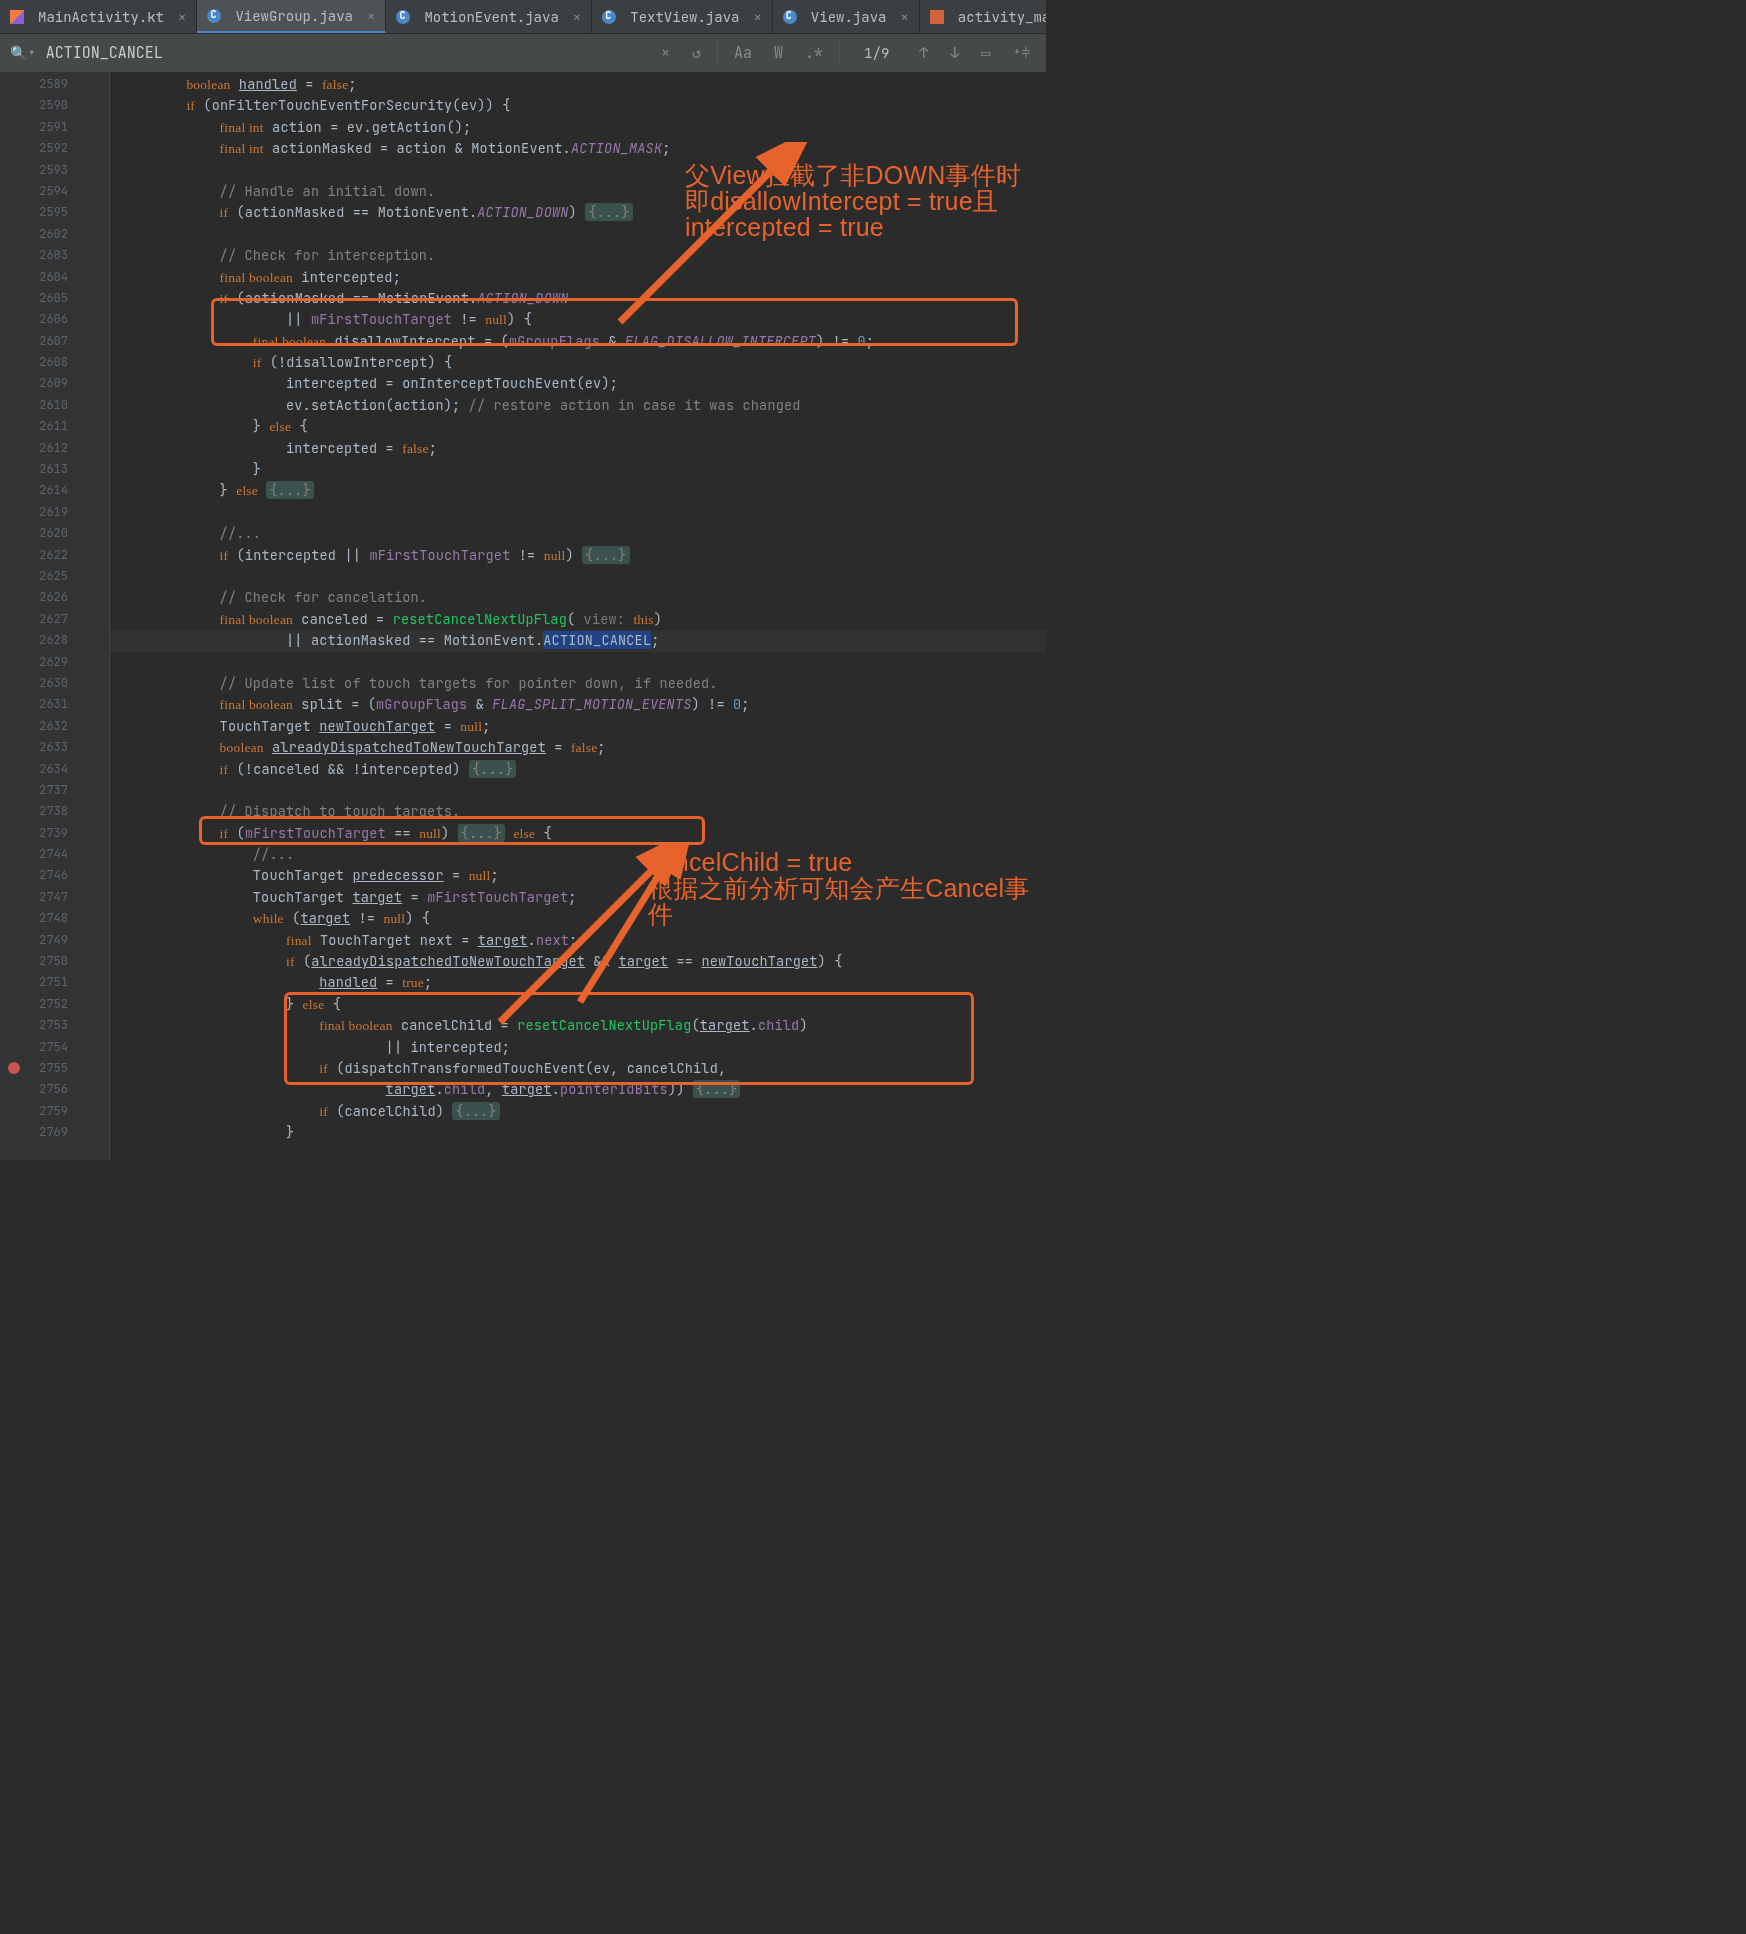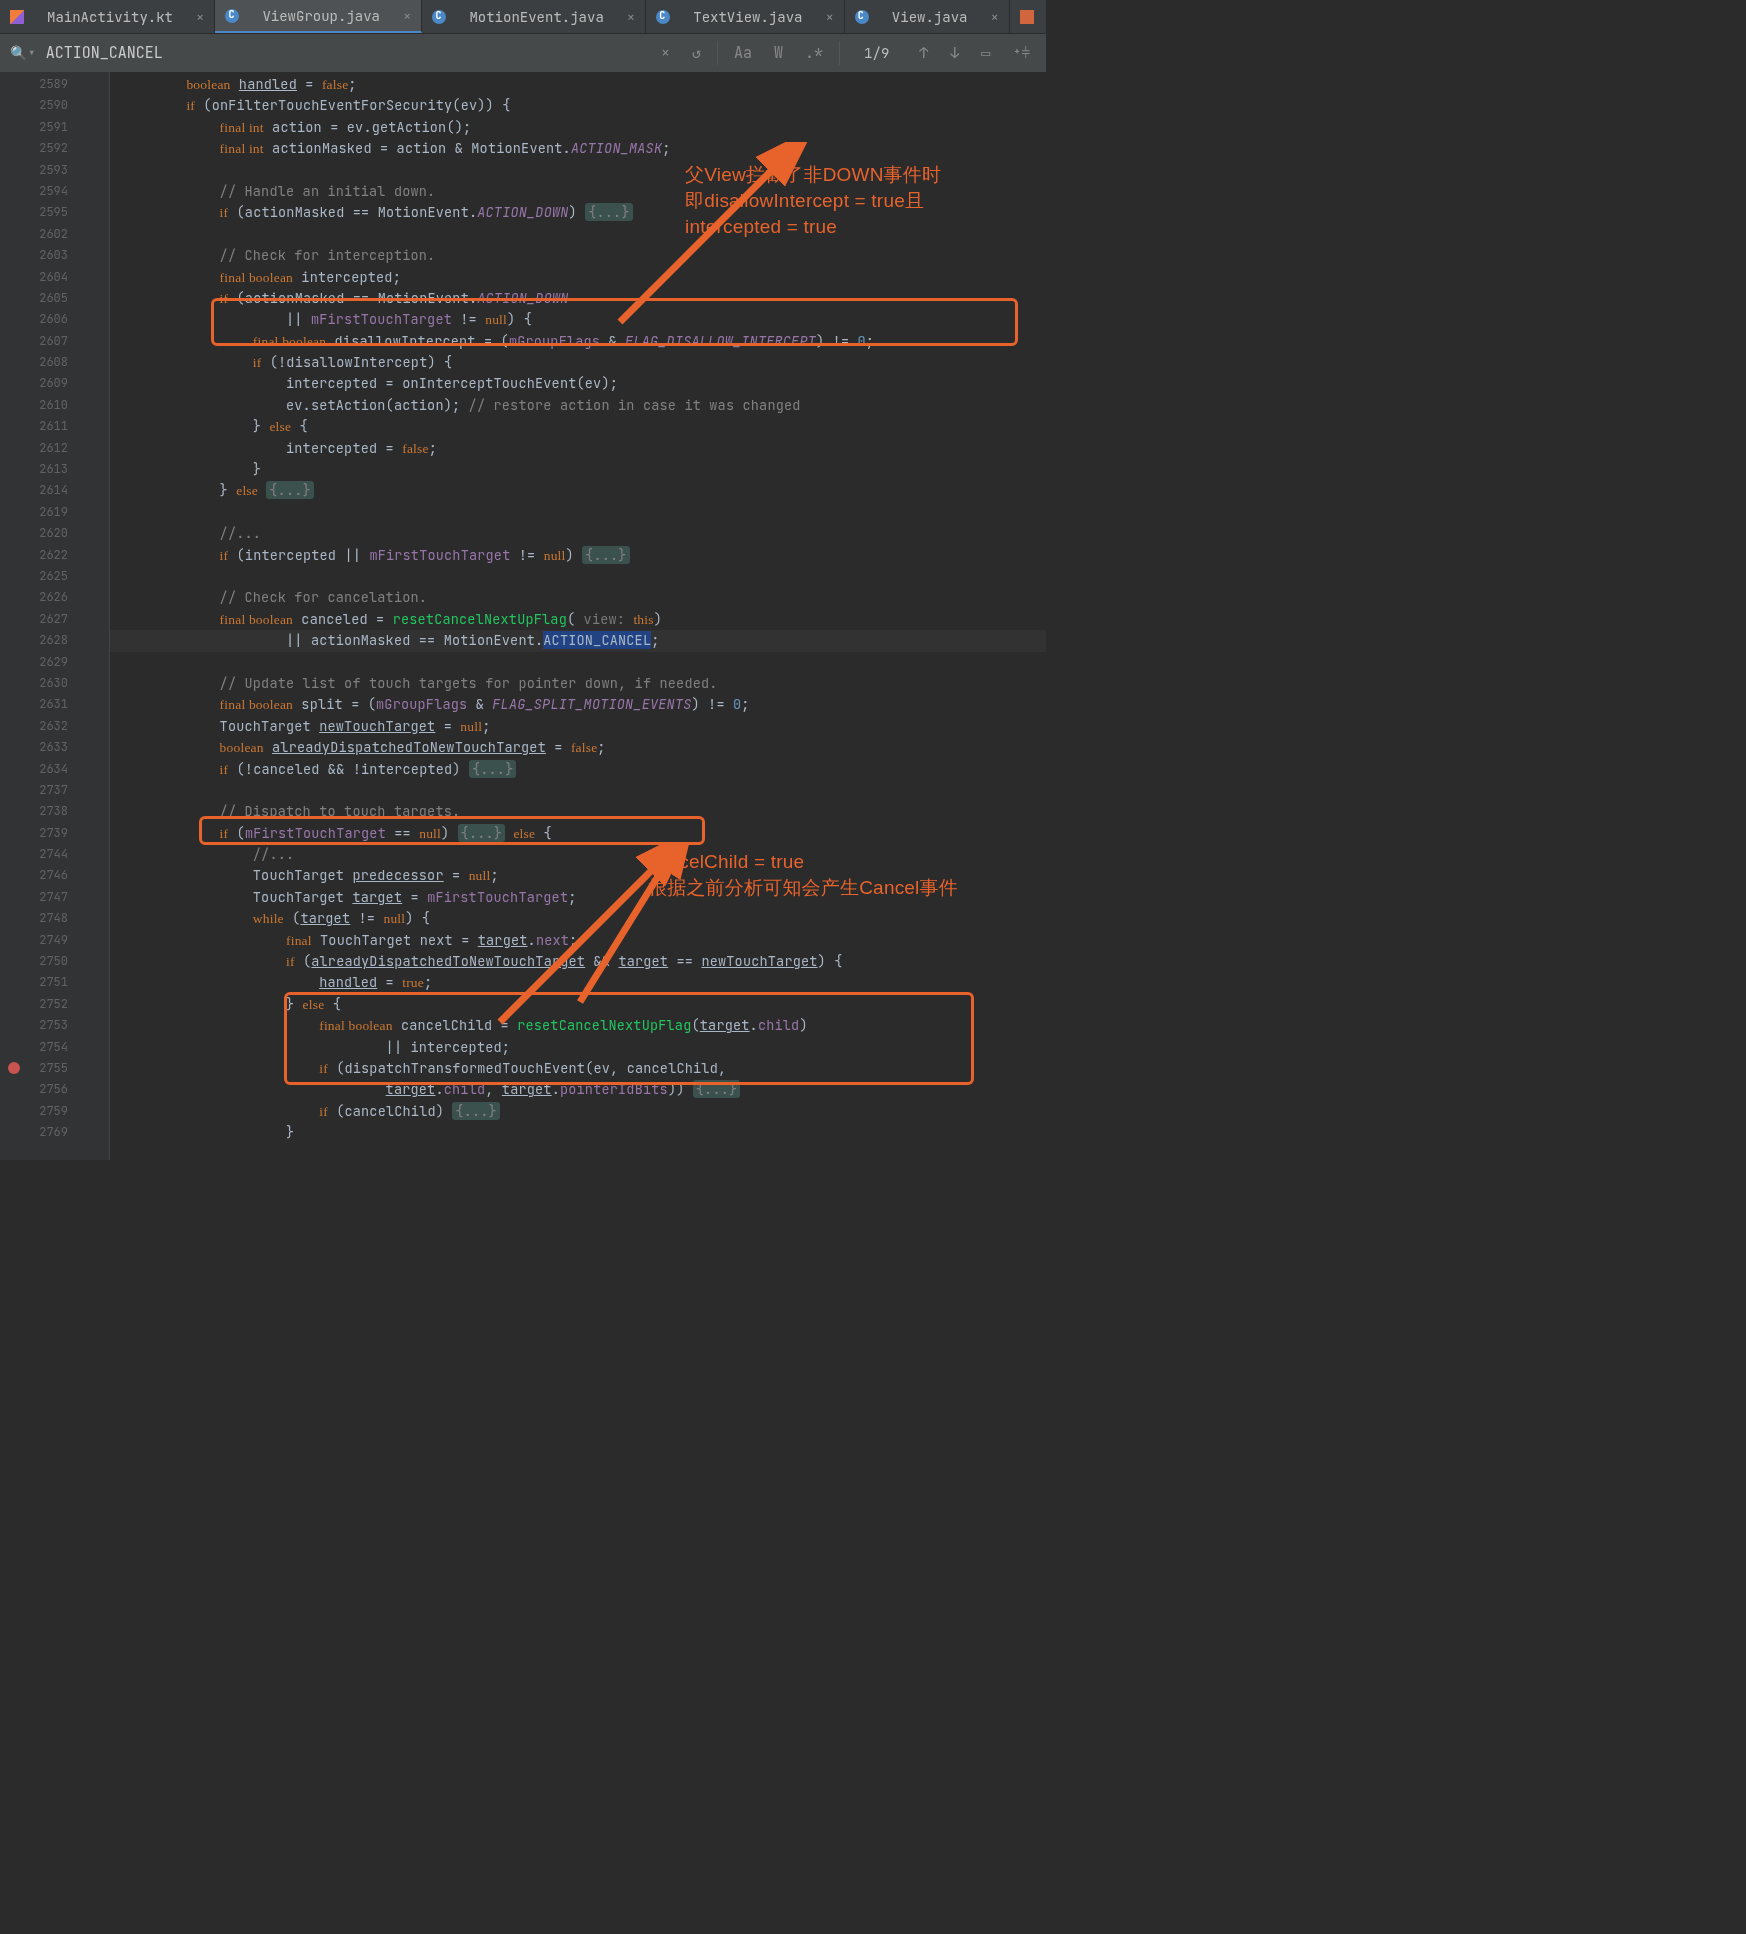--- a/index.html
+++ b/index.html
@@ -1,18 +1,18 @@
 <!DOCTYPE html>
 <html><head>
 <meta charset="utf-8">
 <style>
   *{margin:0;padding:0;box-sizing:border-box;}
   body{background:#2b2b2b;font-family:'JetBrains Mono','Consolas',monospace;font-size:14px;color:#a9b7c6;overflow:hidden;width:1046px;height:1160px;position:relative;}
   .tabs{display:flex;background:#3c3f41;height:34px;border-bottom:1px solid #2b2b2b;align-items:stretch;}
-  .tab{display:flex;align-items:center;padding:0 10px;gap:23px;border-right:1px solid #2b2b2b;color:#bbb;cursor:pointer;white-space:nowrap;}
+  .tab{display:flex;align-items:center;padding:0 10px;gap:14px;border-right:1px solid #2b2b2b;color:#bbb;cursor:pointer;white-space:nowrap;}
   .tab.active{background:#4e5254;border-bottom:2px solid #4a88c7;}
   .tab .icon{width:14px;height:14px;display:inline-block;}
   .tab .close{color:#888;font-size:14px;}
   .kt-icon{background:linear-gradient(135deg,#f07d3c 50%,#8f5fd4 50%);width:12px;height:12px;}
   .java-icon{width:14px;height:14px;border-radius:50%;background:#4a88c7;position:relative;}
   .java-icon::after{content:"C";position:absolute;top:-1px;left:3px;color:#fff;font-size:10px;font-weight:bold;}
   .xml-icon{background:#d0653e;width:12px;height:12px;}
   .searchbar{display:flex;align-items:center;background:#45494a;height:38px;padding:0 10px;gap:10px;}
   .searchbar .mag{color:#888;}
   .searchbar input{background:transparent;border:none;color:#ccc;font-size:15px;flex:1;outline:none;font-family:inherit;}
@@ -31,21 +31,21 @@
   .const{color:#9876aa;font-style:italic;}
   .num{color:#6897bb;}
   .mth{color:#22c55e;}
   .hint{color:#787878;}
   .under{text-decoration:underline;}
   .fold{background:#3b514d;color:#808080;border-radius:3px;padding:0 3px;}
   .hl-line{background:#323232;}
   .sel{background:#214283;color:#a9b7c6;}
   .box1{position:absolute;border:3px solid #e8632c;border-radius:6px;pointer-events:none;}
   .arrow{position:absolute;pointer-events:none;}
-  .anno{position:absolute;color:#e8632c;font-size:19px;font-family:sans-serif;line-height:26px;pointer-events:none;}
+  .anno{position:absolute;color:#e8632c;font-size:25px;font-family:sans-serif;line-height:26px;pointer-events:none;}
   .bp{width:12px;height:12px;border-radius:50%;background:#c75450;display:inline-block;}
 </style>
 </head>
 <body>
 
 <div class="tabs">
   <div class="tab">
       <span class="icon kt-icon"></span>
       <span>MainActivity.kt</span>
       <span class="close">×</span>

